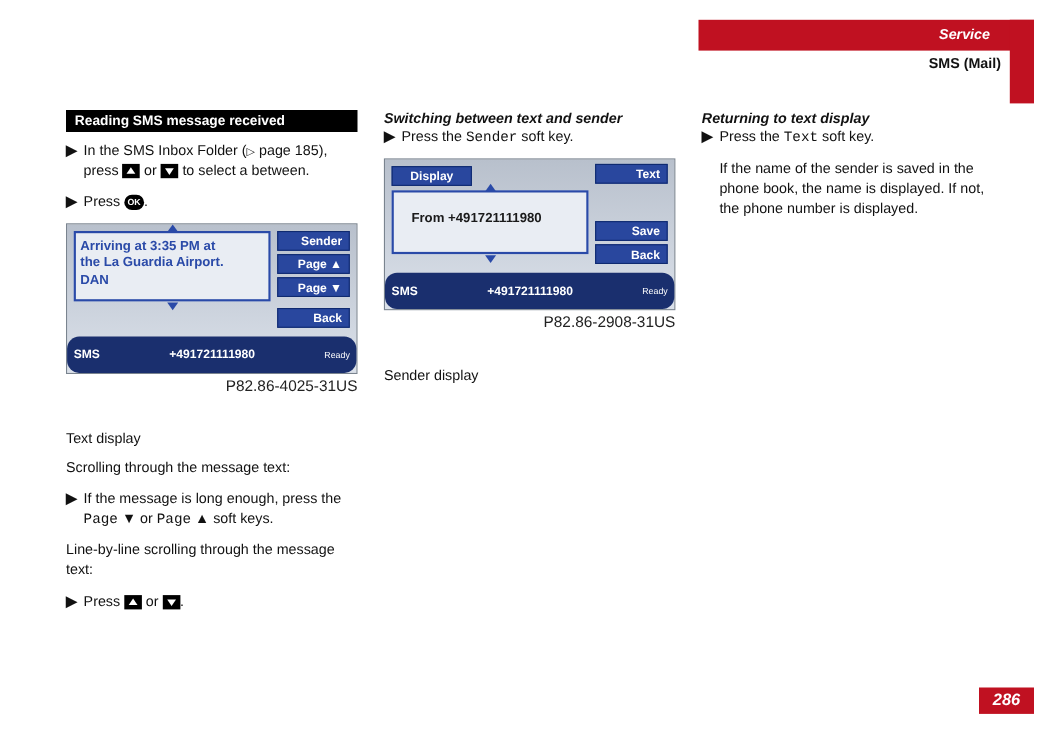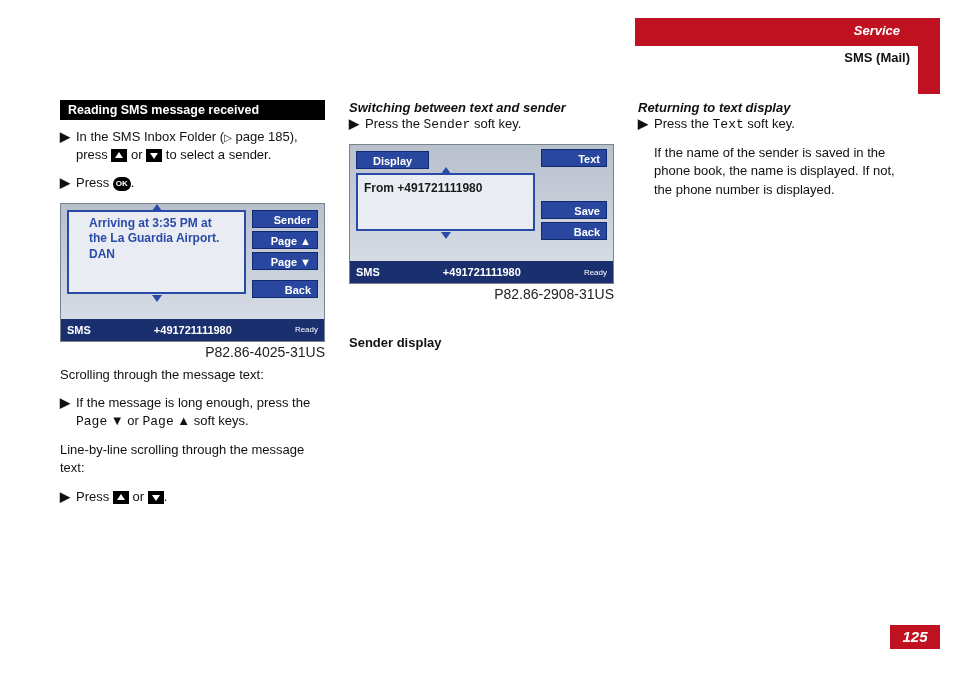--- a/index.html
+++ b/index.html
@@ -43,21 +43,21 @@
     background: #000; color: #fff; font-weight: 700;
     padding: 3px 8px; margin-bottom: 8px;
     font-size: 12.5px;
   }
   .step { display: flex; gap: 6px; margin-bottom: 10px; line-height: 1.4; }
   .step-arrow { font-weight: 700; }
   .step-text { flex: 1; }
   .para { margin-bottom: 10px; line-height: 1.4; }
   .para-indent { margin-left: 16px; }
   .heading-bi { font-weight: 700; font-style: italic; }
-  .heading-b  { font-weight: 700; margin-bottom: 10px; margin-top: 33px; }
+  .heading-b  { font-weight: 400; margin-bottom: 10px; margin-top: 33px; }
   .icon-tri {
     display: inline-block; width: 16px; height: 13px;
     background: #000; position: relative; vertical-align: middle;
   }
   .icon-tri.up::after {
     content:""; position:absolute; left:4px; top:3px;
     border-left:4px solid transparent; border-right:4px solid transparent;
     border-bottom:6px solid #fff;
   }
   .icon-tri.down::after {
@@ -79,23 +79,23 @@
     background: linear-gradient(#b8c0cc, #dbe1ea);
     border: 1px solid #7a848f;
     position: relative;
     padding: 6px 6px 0 6px;
   }
   .screen-row { display:flex; gap:6px; }
   .msgbox {
     border: 2px solid #2a4aa8;
     background: #e9edf3;
     flex: 1;
-    height: 84px;
+    height: 64px;
     position: relative;
-    padding: 4px 20px;
+    padding: 4px 4px;
     color: #2a4aa8; font-weight: 700; font-size: 12px;
     line-height: 1.3;
   }
   .msgbox .up-nav, .msgbox .down-nav{
     position:absolute; left:50%; transform:translateX(-50%);
     width:0; height:0;
     border-left:5px solid transparent; border-right:5px solid transparent;
   }
   .msgbox .up-nav{ top:-8px; border-bottom:7px solid #2a4aa8;}
   .msgbox .down-nav{ bottom:-10px; border-top:7px solid #2a4aa8;}
@@ -106,50 +106,50 @@
     border:1px solid #0f2a70;
   }
   .sk-spacer{ flex:1; background:transparent; border:none; }
   .sk-left{
     background:#29479e;color:#fff;font-weight:700;font-size:11px;
     padding:2px 16px;height:18px;line-height:14px;
     border:1px solid #0f2a70; display:inline-block;
   }
   .statusbar{
     background:#1a2f6e;color:#fff;display:flex;align-items:center;
-    padding:3px 6px;font-weight:700;font-size:11px;margin:21px -6px 0; height:22px;
+    padding:3px 6px;font-weight:700;font-size:11px;margin:8px -6px 0; height:33px;border-radius:11px;
   }
   .statusbar .fill{flex:1;text-align:center;}
   .sig{font-size:8px;font-weight:400;}
   .fig-id{font-size:14px;text-align:right;color:#222;margin-top:2px;}
 
-  .screen2 .msgbox { height:58px; padding:6px; }
+  .screen2 .msgbox { height:58px; padding:16px; }
   .from-line{color:#1a1a1a;font-weight:700;font-size:12px;}
 
   .bodypad{margin-bottom:4px;}
 </style>
 </head>
 <body>
 
 <div class="top-red-bar">
   <span>Service</span>
 </div>
 <div class="vbar-right"></div>
 <div class="header-sub">SMS (Mail)</div>
-<div class="page-num">125</div>
+<div class="page-num">286</div>
 
 <div class="columns">
 
   <div class="col">
     <div class="black-bar">Reading SMS message received</div>
 
     <div class="step">
       <span class="step-arrow">▶</span>
       <span class="step-text">
-        <span>In the SMS Inbox Folder (</span><span class="ref-tri">▷</span> <span>page 185</span><span>), press </span><span class="icon-tri up"></span><span> or </span><span class="icon-tri down"></span><span> to select a sender.</span>
+        <span>In the SMS Inbox Folder (</span><span class="ref-tri">▷</span> <span>page 185</span><span>), press </span><span class="icon-tri up"></span><span> or </span><span class="icon-tri down"></span><span> to select a between.</span>
       </span>
     </div>
 
     <div class="step">
       <span class="step-arrow">▶</span>
       <span class="step-text">
         <span>Press </span><span class="ok-btn">OK</span><span>.</span>
       </span>
     </div>
 
@@ -173,20 +173,21 @@
         </div>
         <div class="statusbar">
           <span>SMS</span>
           <span class="fill">+491721111980</span>
           <span class="sig">Ready</span>
         </div>
       </div>
       <div class="fig-id">P82.86-4025-31US</div>
     </div>
 
+    <div class="heading-b">Text display</div>
     <div class="para">Scrolling through the message text:</div>
 
     <div class="step">
       <span class="step-arrow">▶</span>
       <span class="step-text">
         <span>If the message is long enough, press the </span><span class="mono">Page</span><span> ▼ </span><span> or </span><span class="mono">Page</span><span> ▲ </span><span>soft keys.</span>
       </span>
     </div>
 
     <div class="para">Line-by-line scrolling through the message text:</div>

